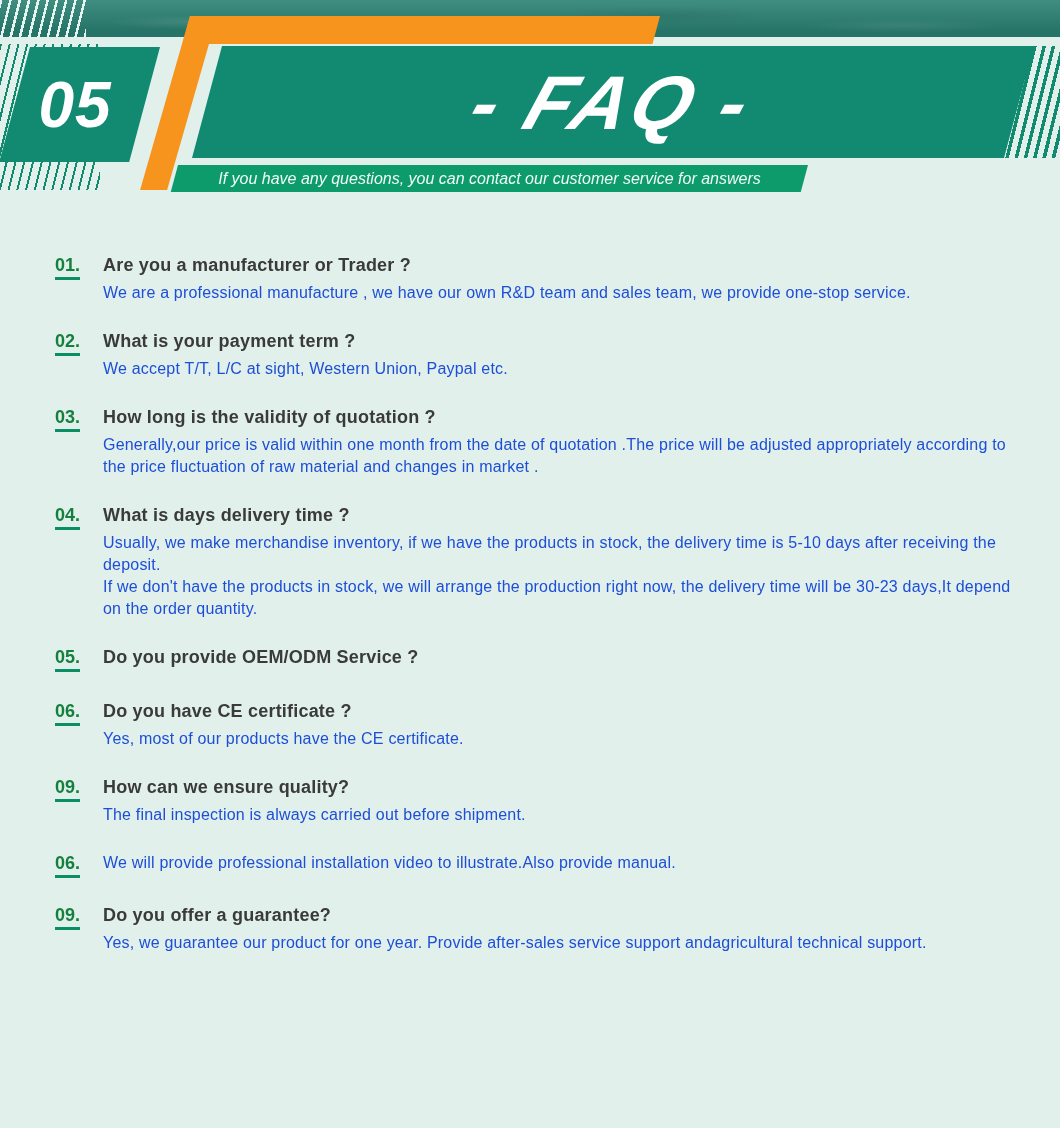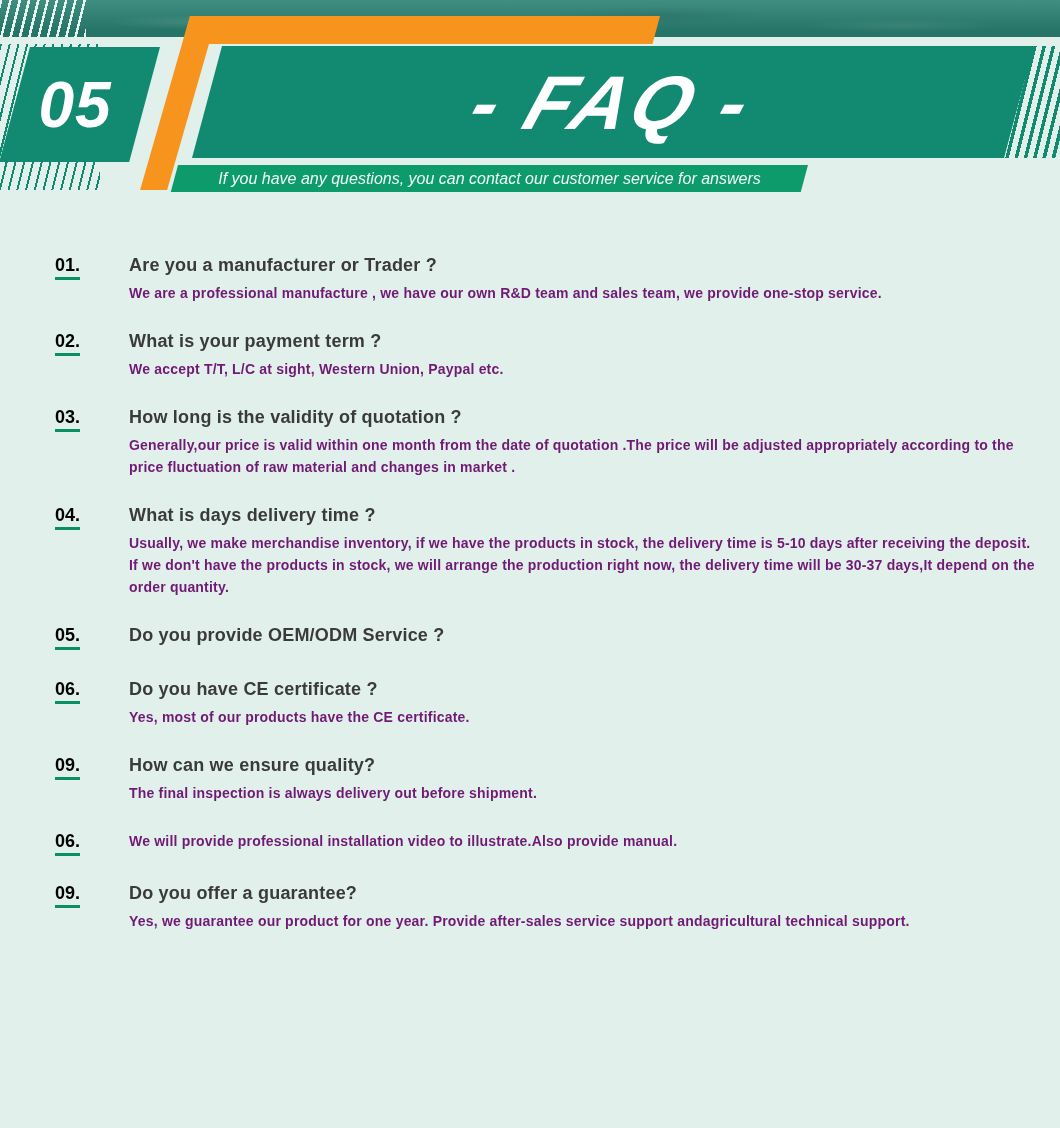--- a/index.html
+++ b/index.html
@@ -69,33 +69,32 @@
   }
   .sub-bar .subtitle{
     transform:skewX(15deg);
     color:#f0fbf6;font-size:16px;font-style:italic;white-space:nowrap;
   }
   
   .faq-list{padding:54px 0 0 55px;}
   .faq-item{display:flex;margin-bottom:26px;}
   .faq-num-col{width:48px;flex:0 0 48px;}
   .faq-num{
-    font-size:18px;font-weight:bold;color:#000000;line-height:22px;
+    font-size:18px;font-weight:bold;color:#15803d;line-height:22px;
     display:inline-block;
     border-bottom:3px solid #0a8e63;padding-bottom:1px;
   }
-  .faq-text-col{width:920px;margin-left:26px;}
+  .faq-text-col{width:920px;}
   .faq-q{
     font-size:18px;font-weight:bold;color:#3a3a3a;line-height:22px;
     margin-bottom:6px;letter-spacing:.2px;
   }
   .faq-a,.faq-a2{
-    font-size:14px;color:#701a75;line-height:22px;letter-spacing:.2px;
+    font-size:16px;color:#1d4ed8;line-height:22px;letter-spacing:.2px;
     width:920px;
-    font-weight:bold;
   }
 </style>
 </head>
 <body>
 
 <div class="header">
   <div class="texture-band"></div>
   <div class="hatch-top-left"></div>
   <div class="hatch-left"></div>
   <div class="hatch-right"></div>
@@ -139,21 +138,21 @@
       <div class="faq-a">Generally,our price is valid within one month from the date of quotation .The price will be adjusted appropriately according to the price fluctuation of raw material and changes in market .</div>
       <div class="faq-a2"></div>
     </div>
   </div>
 
   <div class="faq-item">
     <div class="faq-num-col"><span class="faq-num">04.</span></div>
     <div class="faq-text-col">
       <div class="faq-q">What is days delivery time ?</div>
       <div class="faq-a">Usually, we make merchandise inventory, if we have the products in stock, the delivery time is 5-10 days after receiving the deposit.</div>
-      <div class="faq-a2">If we don't have the products in stock, we will arrange the production right now, the delivery time will be 30-37 days,It depend on the order quantity.</div>
+      <div class="faq-a2">If we don't have the products in stock, we will arrange the production right now, the delivery time will be 30-23 days,It depend on the order quantity.</div>
     </div>
   </div>
 
   <div class="faq-item">
     <div class="faq-num-col"><span class="faq-num">05.</span></div>
     <div class="faq-text-col">
       <div class="faq-q">Do you provide OEM/ODM Service ?</div>
       <div class="faq-a2"></div>
     </div>
   </div>
@@ -164,21 +163,21 @@
       <div class="faq-q">Do you have CE certificate ?</div>
       <div class="faq-a">Yes, most of our products have the CE certificate.</div>
       <div class="faq-a2"></div>
     </div>
   </div>
 
   <div class="faq-item">
     <div class="faq-num-col"><span class="faq-num">09.</span></div>
     <div class="faq-text-col">
       <div class="faq-q">How can we ensure quality?</div>
-      <div class="faq-a">The final inspection is always delivery out before shipment.</div>
+      <div class="faq-a">The final inspection is always carried out before shipment.</div>
       <div class="faq-a2"></div>
     </div>
   </div>
 
   <div class="faq-item">
     <div class="faq-num-col"><span class="faq-num">06.</span></div>
     <div class="faq-text-col">
       <div class="faq-a">We will provide professional installation video to illustrate.Also provide manual.</div>
       <div class="faq-a2"></div>
     </div>

